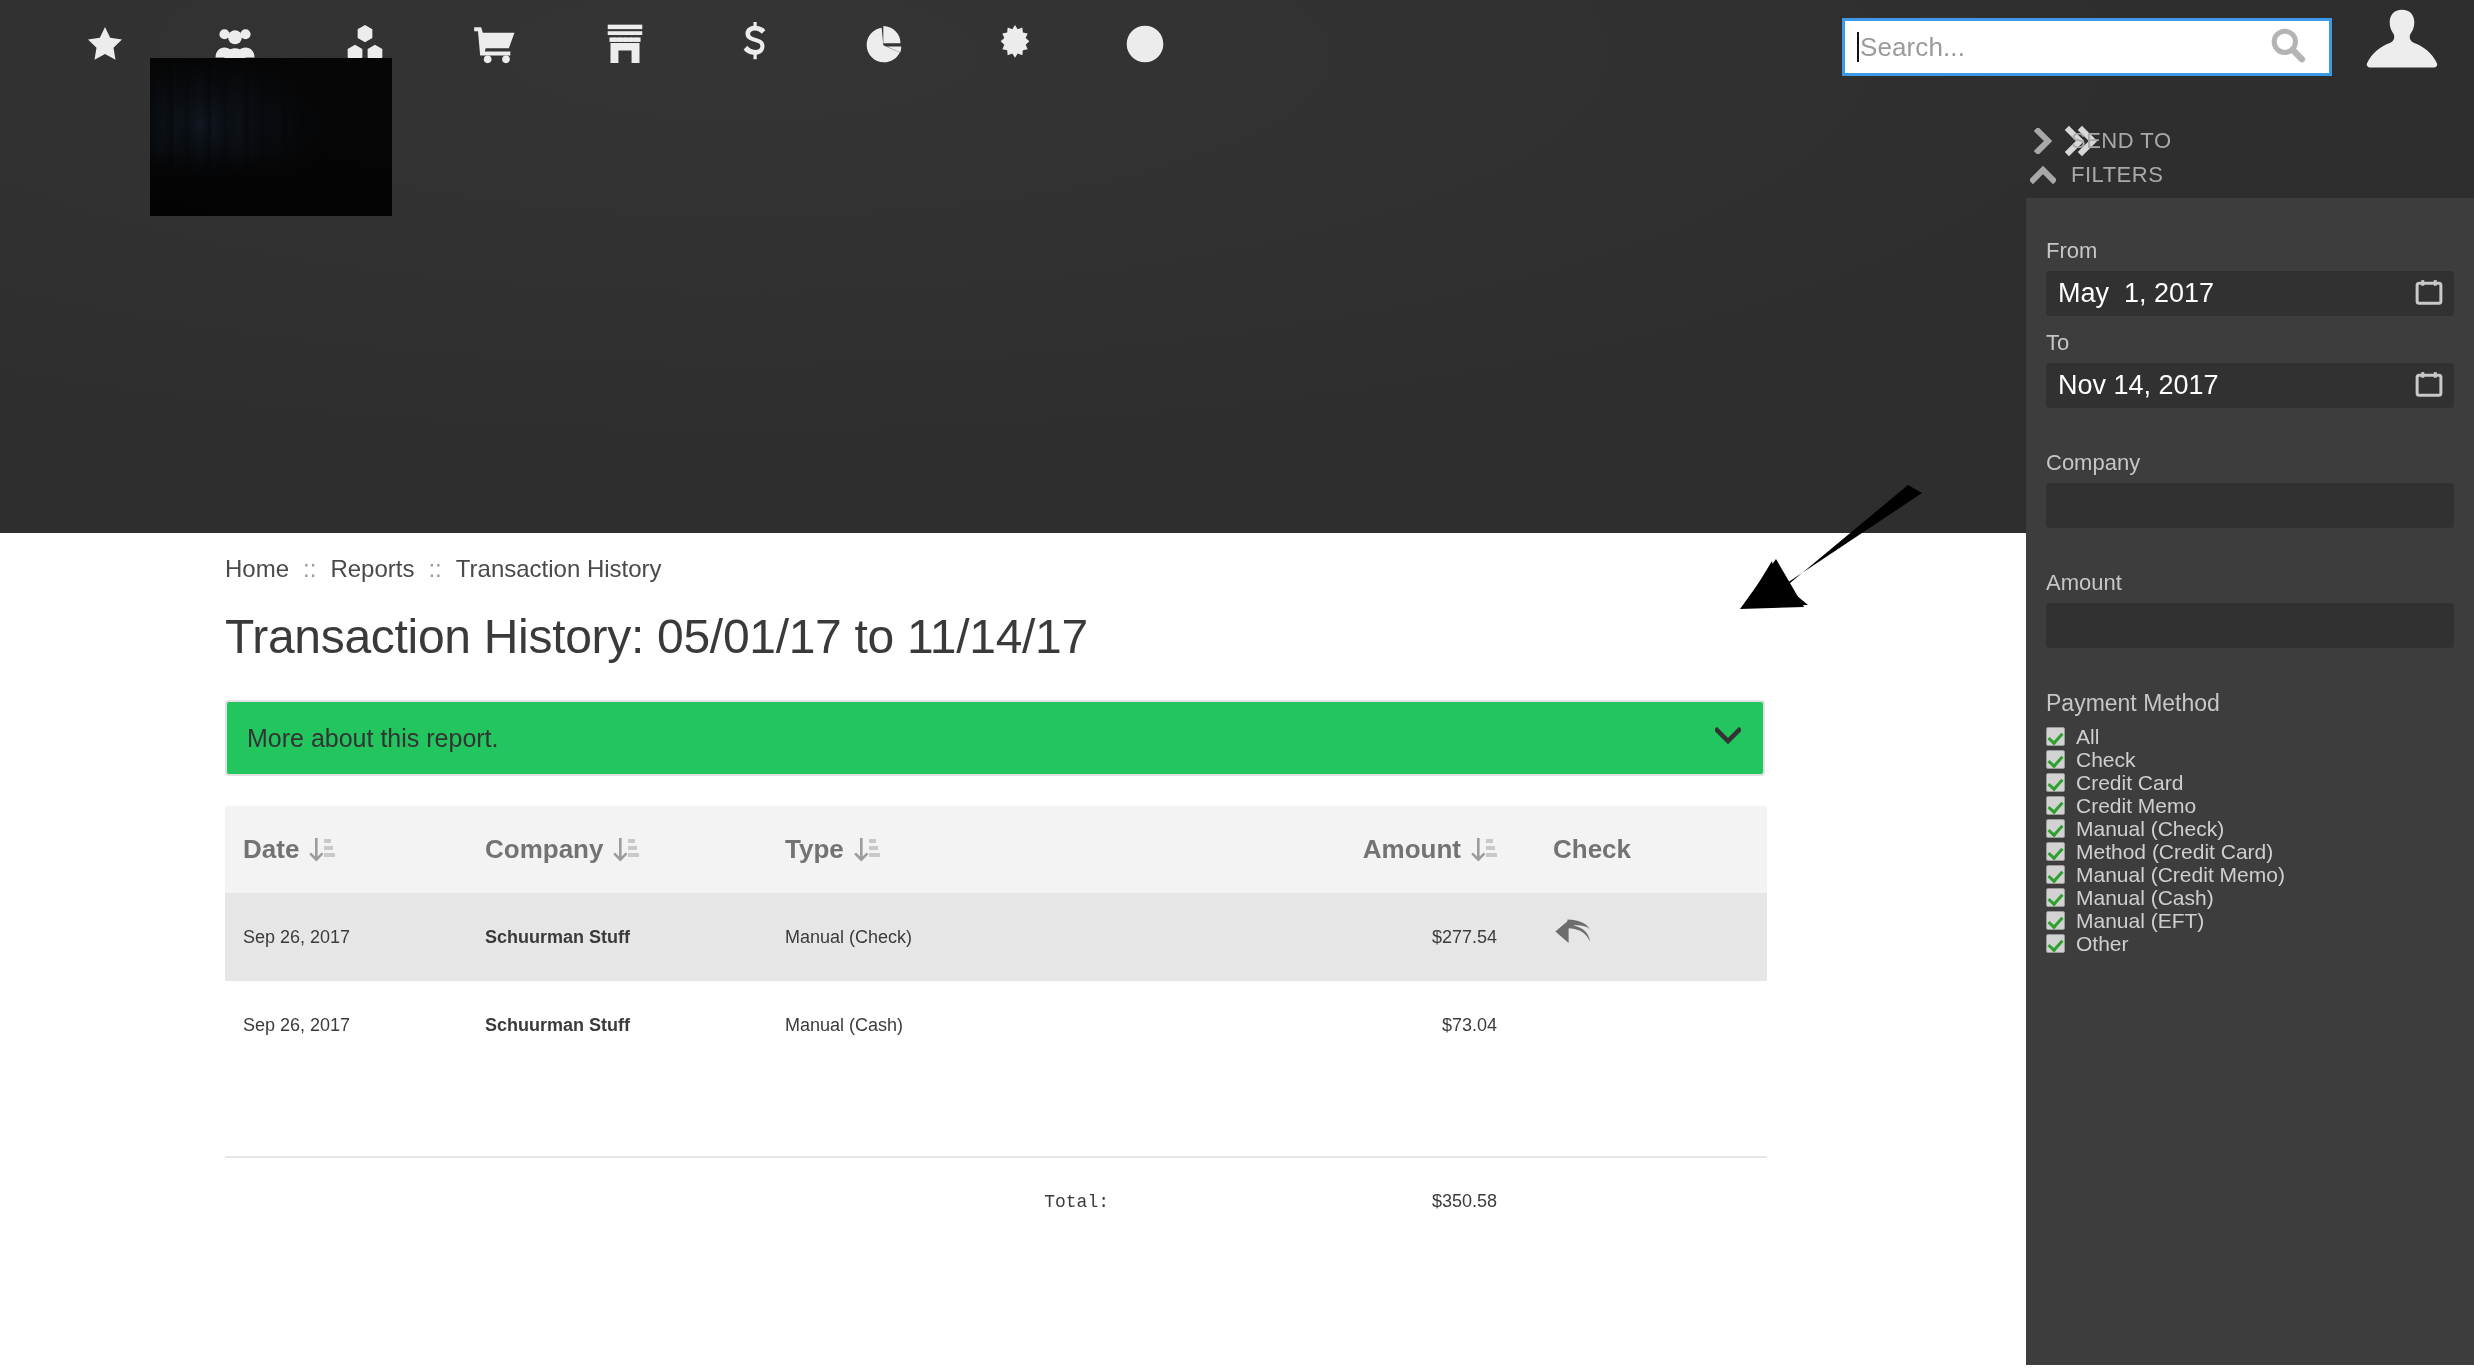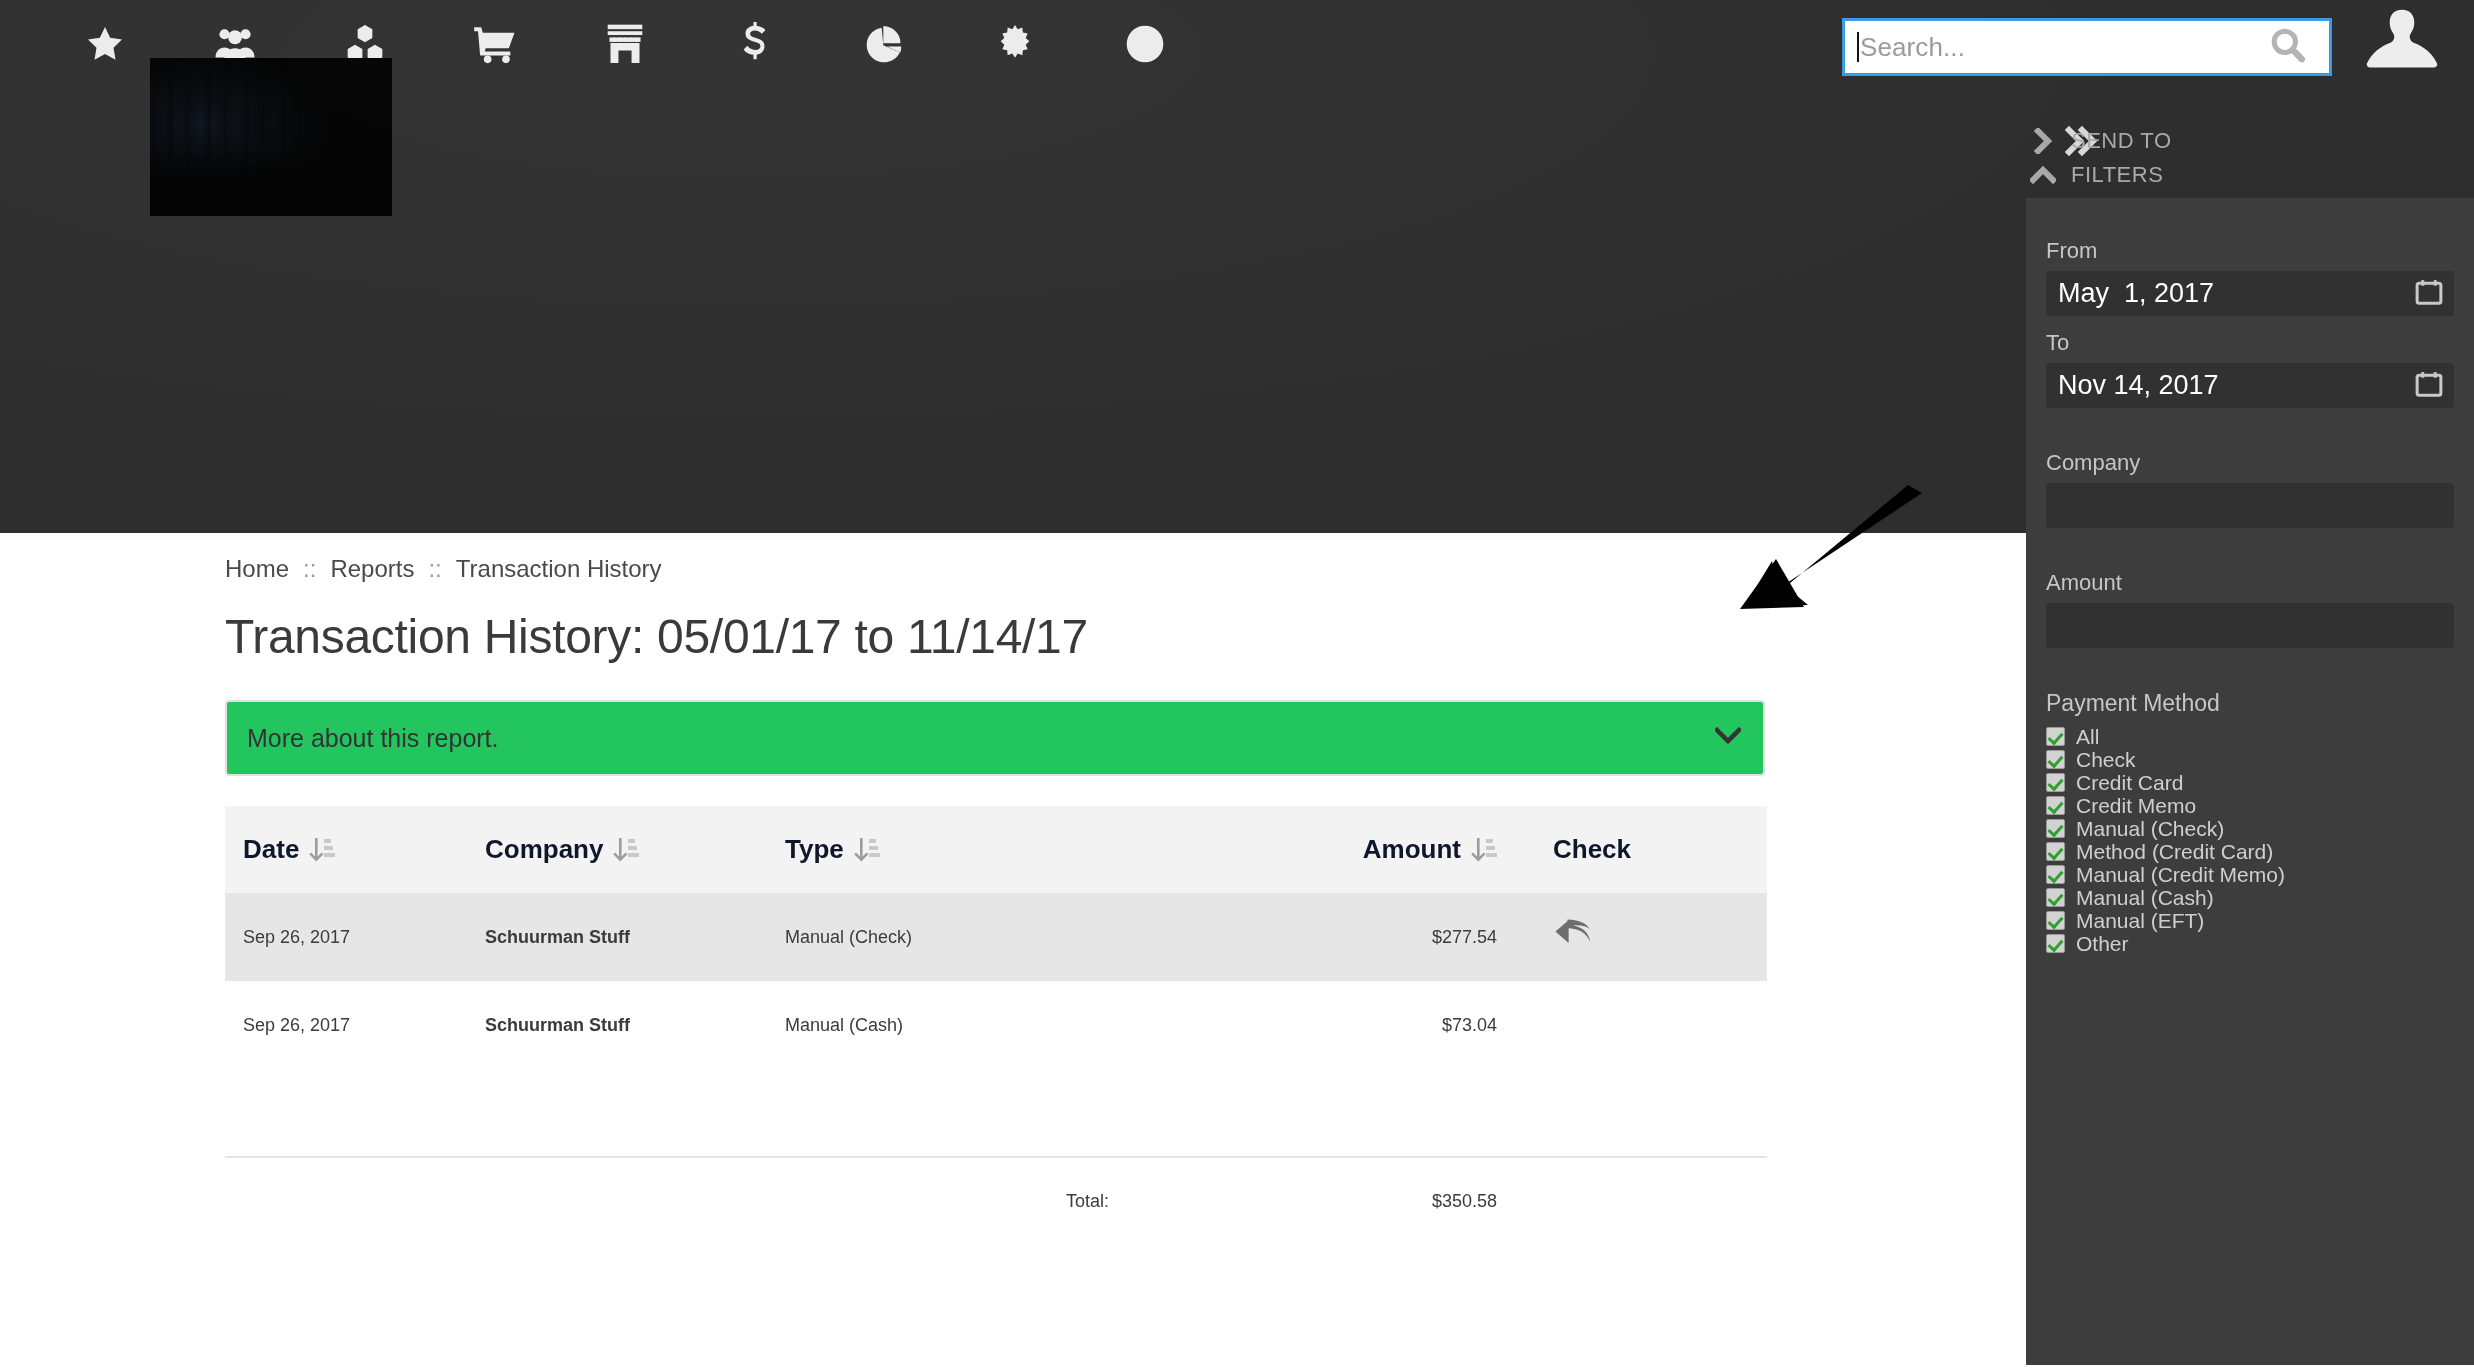--- a/index.html
+++ b/index.html
@@ -186,21 +186,21 @@
     border: 2px solid #e1e1e1; border-radius: 4px;
     display: flex; align-items: center; justify-content: space-between;
     padding: 0 22px 0 20px; cursor: pointer; background: #22c55e; text-align: right;
   }
   .accordion .ac-text { font-size: 25px; color: #333; }
   .accordion .ac-chev svg path { stroke: #333; stroke-width: 4.5; fill: none; stroke-linecap: square; }
 
   table.report { width: 1540px; border-collapse: collapse; margin-top: 30px; table-layout: fixed; }
   table.report thead tr { background: #f3f3f3; }
   table.report th {
-    text-align: center; font-size: 26px; color: #0f172a; font-weight: bold;
+    text-align: center; font-size: 26px; color: #737373; font-weight: bold;
     padding: 26px 0 26px 0; height: 87px; vertical-align: middle;
   }
   .th-inner { display: flex; align-items: center; gap: 10px; }
   .th-inner.right { justify-content: flex-end; }
   .sort-ico { display: inline-flex; align-items: center; }
   .sort-ico svg path { fill: #9c9c9c; }
   .sort-ico svg rect { fill: #c9c9c9; }
 
   .col-date   { width: 260px; padding-left: 18px !important; }
   .col-comp   { width: 300px; }
@@ -214,21 +214,21 @@
   table.report tbody tr.hl { background: #e6e6e6; }
   td.t-date { padding-left: 18px; }
   td.t-comp { font-weight: bold; }
   td.t-amt  { text-align: right; padding-right: 28px; }
   td.t-undo { padding-left: 28px; }
   .undo-btn { cursor: pointer; display: inline-flex; }
   .undo-btn svg path { fill: #6d6d6d; }
 
   tr.spacer td { height: 24px; border-bottom: 2px solid #e6e6e6; }
   tr.total td { height: 74px; font-size: 26px; color: #3b3b3b; }
-  td.total-lbl { text-align: right; padding-right: 56px; }
+  td.total-lbl { text-align: right; padding-right: 56px; font-family: Liberation Mono, monospace; }
   td.total-amt { text-align: right; padding-right: 28px; }
 
   
   .anno-arrow { position: absolute; left: 1700px; top: 485px; pointer-events: none; }
   .anno-arrow svg path { fill: #000; }
 </style>
 </head>
 <body>
 
 <div id="app">

